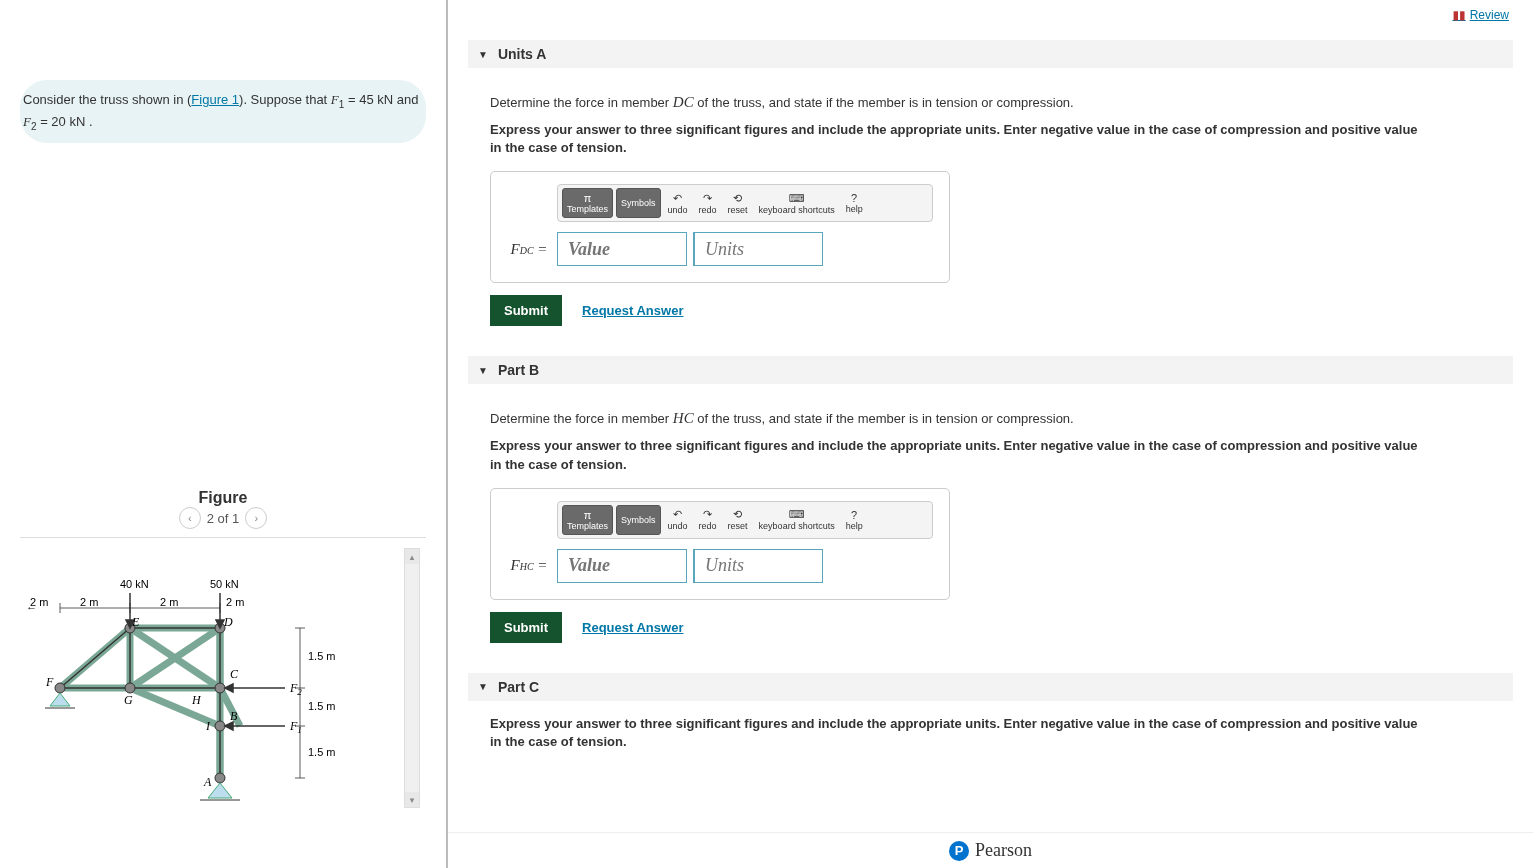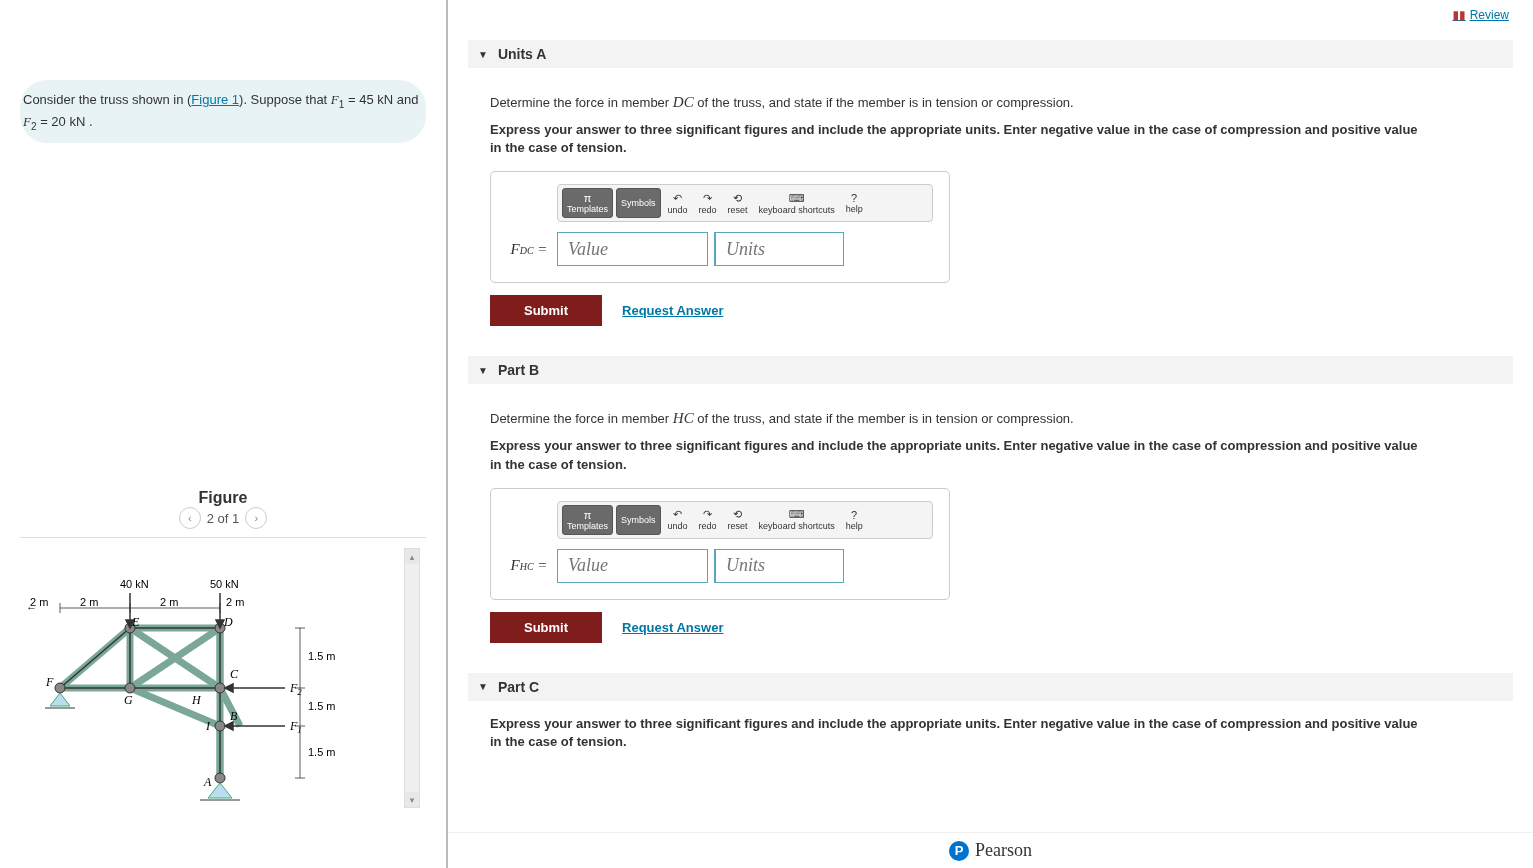--- a/index.html
+++ b/index.html
@@ -31,24 +31,24 @@
   .part-hint { font-size: 13px; font-weight: bold; line-height: 1.4; margin-bottom: 14px; max-width: 940px; }
   .answer-box { border: 1px solid #ccc; border-radius: 5px; padding: 12px 16px 16px 16px; width: 460px; margin-bottom: 12px; }
   .toolbar { background: #f4f4f4; border: 1px solid #ccc; border-radius: 4px; padding: 3px 4px; display: flex; gap: 3px; align-items: center; margin-bottom: 10px; margin-left: 50px; }
   .tb-btn { height: 30px; display: flex; flex-direction: column; align-items: center; justify-content: center; font-size: 9px; padding: 2px 4px; border-radius: 3px; cursor: pointer; }
   .tb-btn.dark { background: #6a6a6a; color: #fff; border: 1px solid #555; }
   .tb-top { font-size: 11px; }
   .answer-row { display: flex; align-items: center; gap: 6px; }
   .var-label { font-style: italic; font-family: "Times New Roman", serif; font-size: 15px; width: 44px; text-align: center; }
   .var-label .sub2 { font-size: 10px; font-style: italic; }
   .input-field { border: 1px solid #5aa7bd; height: 34px; padding: 0 10px; font-family: "Times New Roman", serif; font-style: italic; font-size: 18px; color: #999; background: #fff; }
-  .input-value { width: 151px; }
+  .input-value { width: 130px; font-weight: bold; }
   .input-units { width: 130px; border-left: 2px solid #5aa7bd; }
   .submit-row { display: flex; align-items: center; gap: 20px; }
-  .submit-btn { background: #7f1d1d; color: #fff; border: none; padding: 8px 34px; font-size: 13px; font-weight: bold; cursor: pointer; }
+  .submit-btn { background: #14532d; color: #fff; border: none; padding: 8px 14px; font-size: 13px; font-weight: bold; cursor: pointer; }
   .req-link { color: #0077a6; font-weight: bold; text-decoration: underline; font-size: 13px; cursor: pointer; }
   .footer { position: fixed; bottom: 0; left: 448px; right: 0; height: 36px; background: #fff; display: flex; align-items: center; justify-content: center; gap: 6px; font-family: "Times New Roman", serif; font-size: 18px; color: #333; border-top: 1px solid #eee; }
   .pearson-p { width: 20px; height: 20px; background: #0073cf; border-radius: 50%; color: #fff; font-family: Arial; font-weight: bold; font-size: 13px; display: flex; align-items: center; justify-content: center; }
   
   .truss-lbl { font-family: "Times New Roman", serif; font-size: 12px; font-style: italic; }
   .truss-dim { font-family: Arial; font-size: 11px; }
 </style>
 </head>
 <body>
 

